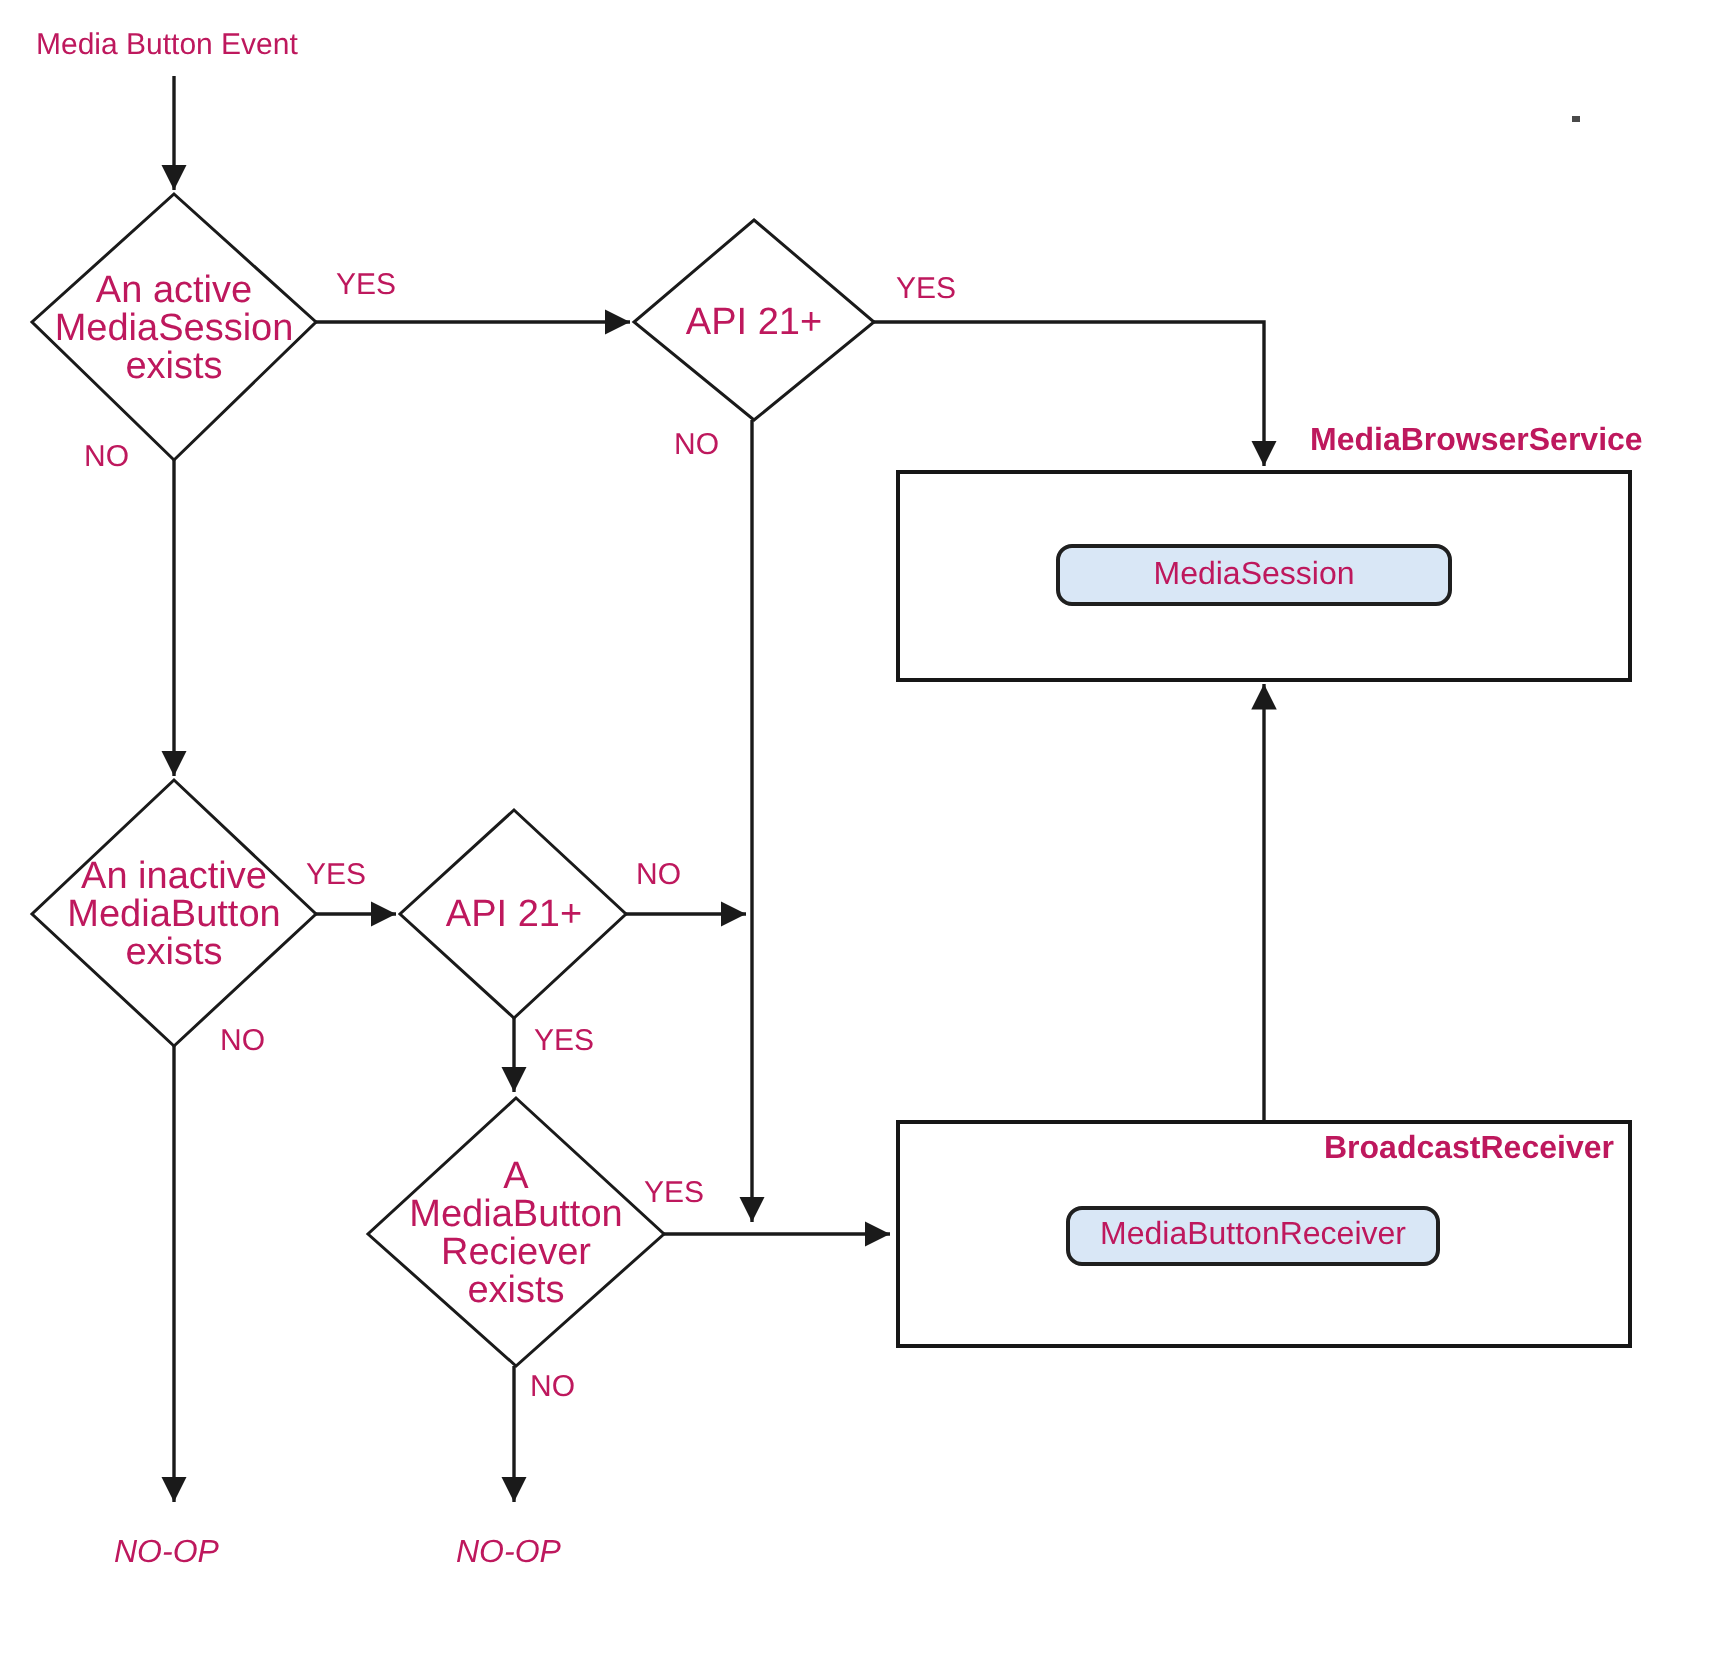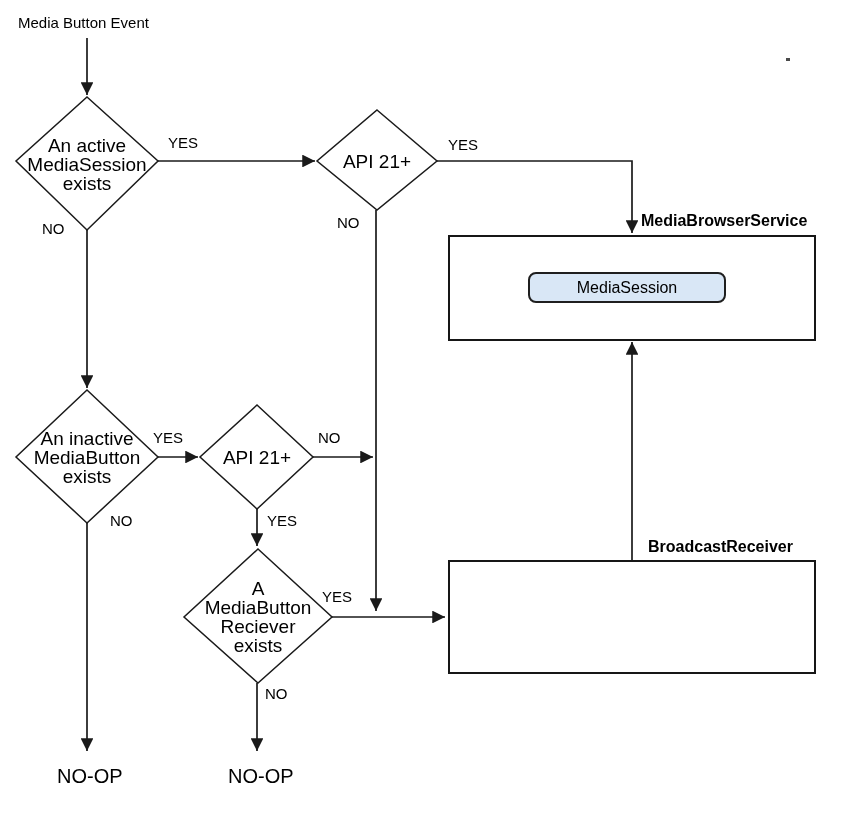--- a/index.html
+++ b/index.html
@@ -1,34 +1,34 @@
 <!DOCTYPE html>
 <html><head>
 <meta charset="utf-8">
 <style>
   html,body{margin:0;padding:0;background:#fff;}
   .canvas{
     position:relative;width:858px;height:835px;background:#ffffff;
-    font-family:"Liberation Sans", sans-serif;color:#000000;overflow:hidden;
+    font-family:"Liberation Sans", sans-serif;color:#be185d;overflow:hidden;
   }
   .canvas svg{position:absolute;left:0;top:0;z-index:1;}
   .lbl{position:absolute;z-index:3;font-size:15px;line-height:17px;white-space:nowrap;}
   .diamond-text{
     position:absolute;z-index:3;display:flex;align-items:center;justify-content:center;
     text-align:center;font-size:19px;line-height:19px;white-space:pre-line;
   }
   .container-box{
     position:absolute;z-index:2;border:2px solid #161616;background:transparent;
   }
-  .container-title{position:absolute;z-index:3;font-size:16px;font-weight:bold;white-space:nowrap;}
+  .container-title{position:absolute;z-index:3;font-size:16px;font-weight:bold;white-space:nowrap;margin-left:14px;}
   .node-pill{
     position:absolute;z-index:3;display:flex;align-items:center;justify-content:center;
     background:#d9e7f6;border:2px solid #1f1f1f;border-radius:8px;font-size:16px;
   }
-  .noop{font-size:20px;}
+  .noop{font-size:16px;font-style:italic;}
   .stray{position:absolute;z-index:3;width:4px;height:3px;background:#4a4a4a;}
 </style>
 </head>
 <body>
 
 <div class="canvas">
 
   <svg width="858" height="835" viewBox="0 0 858 835">
     <defs>
       <marker id="arr" viewBox="0 0 10 10" refX="10" refY="5" markerWidth="7.5" markerHeight="7.5" orient="auto">
@@ -83,21 +83,22 @@
   <div class="lbl" style="left:110px;top:512px;">NO</div>
   <div class="lbl" style="left:267px;top:512px;">YES</div>
   <div class="lbl" style="left:318px;top:429px;">NO</div>
   <div class="lbl" style="left:322px;top:588px;">YES</div>
   <div class="lbl" style="left:265px;top:685px;">NO</div>
 
   <div class="container-title" style="left:641px;top:212px;">MediaBrowserService</div>
   <div class="container-box" style="left:448px;top:235px;width:364px;height:102px;"></div>
   <div class="node-pill" style="left:528px;top:272px;width:194px;height:27px;">MediaSession</div>
 
-  <div class="container-title" style="left:648px;top:538px;">BroadcastReceiver</div>
+  <div class="container-title" style="left:648px;top:566px;">BroadcastReceiver</div>
   <div class="container-box" style="left:448px;top:560px;width:364px;height:110px;"></div>
+  <div class="node-pill" style="left:533px;top:603px;width:183px;height:26px;">MediaButtonReceiver</div>
 
   <div class="lbl noop" style="left:57px;top:768px;">NO-OP</div>
   <div class="lbl noop" style="left:228px;top:768px;">NO-OP</div>
 
   <div class="stray" style="left:786px;top:58px;"></div>
 
 </div>
 
 </body></html>

